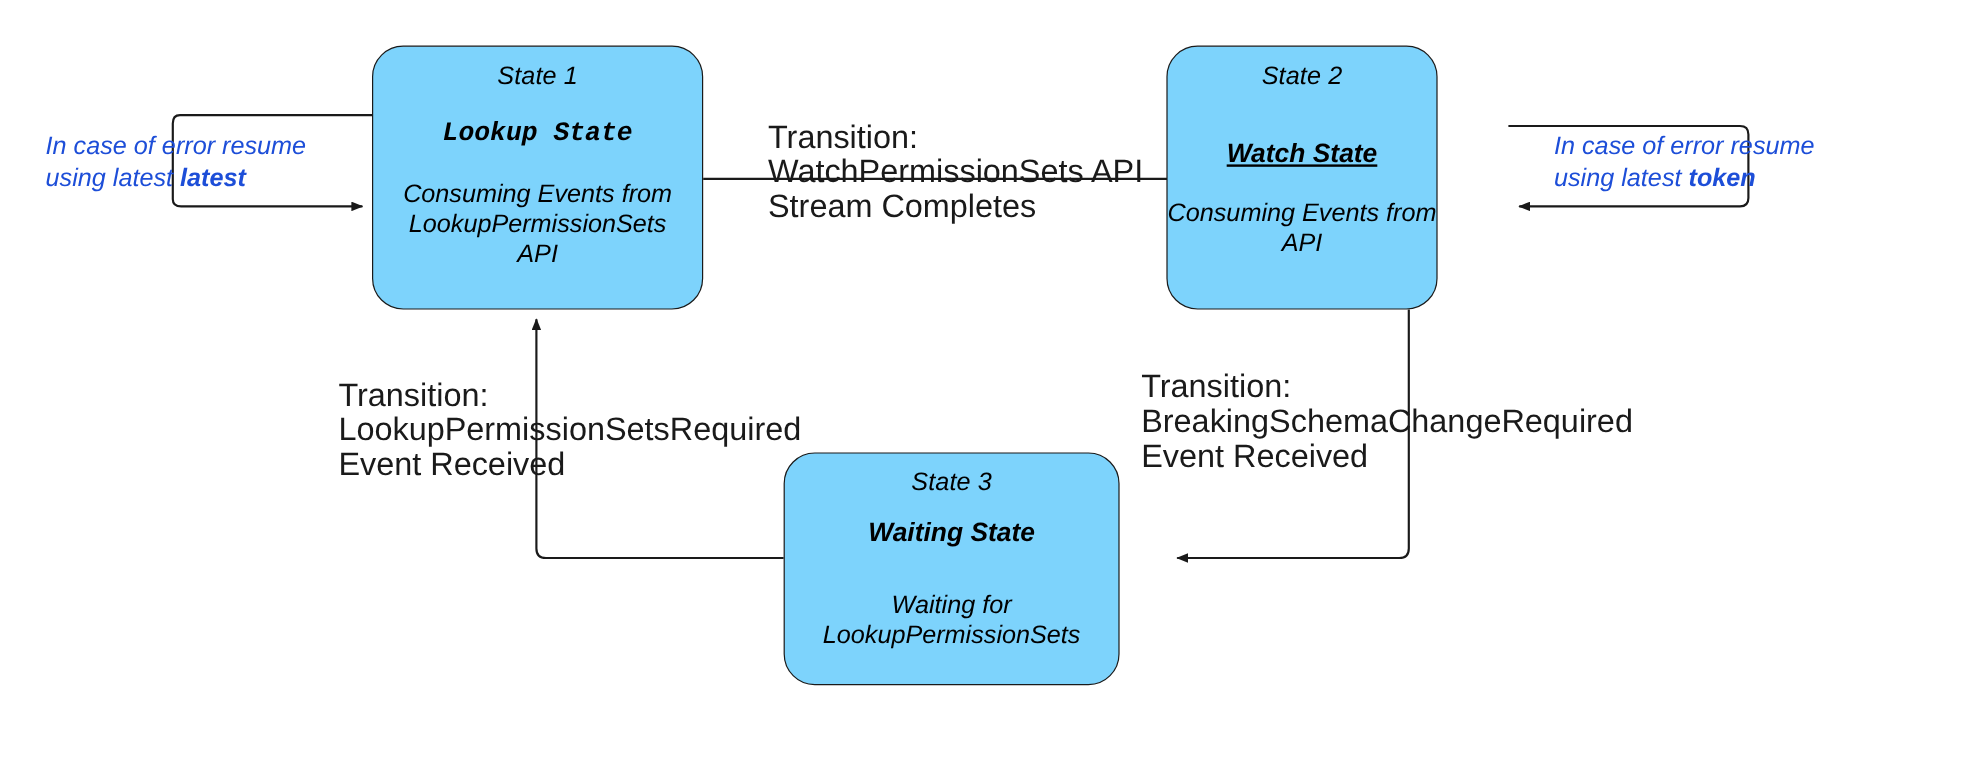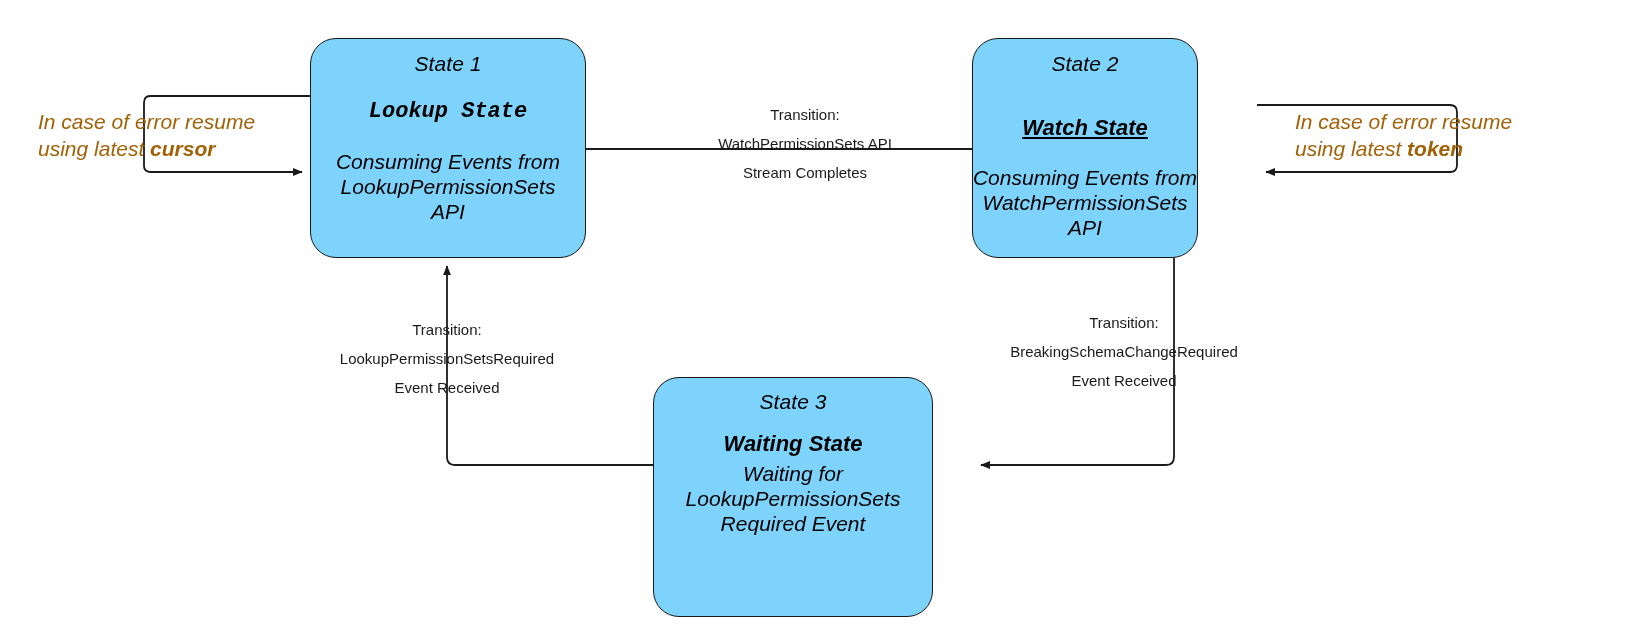--- a/index.html
+++ b/index.html
@@ -46,32 +46,32 @@
     font-size: 22px;
     line-height: 26px;
   }
   .state-desc {
     font-style: italic;
     font-size: 21px;
     line-height: 25px;
   }
   .edge-label {
     position: absolute;
-    text-align: center;
-    font-size: 15px;
+    text-align: left;
+    font-size: 27px;
     line-height: 29px;
     color: #1a1a1a;
     white-space: nowrap;
   }
   .loop-label {
     position: absolute;
     font-style: italic;
     font-size: 21px;
     line-height: 27px;
-    color: #a16207;
+    color: #1d4ed8;
     white-space: nowrap;
   }
   .loop-label b { font-weight: bold; font-style: italic; }
   .lbl-line { display: block; }
 </style>
 </head>
 <body>
 
 <div id="canvas">
 
@@ -101,32 +101,30 @@
       <div class="lbl-line">LookupPermissionSets</div>
       <div class="lbl-line">API</div>
     </div>
   </div>
 
   <div class="state-box" style="left:972px; top:38px; width:226px; height:220px; padding-top:12px;">
     <div class="state-index">State 2</div>
     <div class="state-title" style="margin-top:38px;text-decoration:underline;">Watch State</div>
     <div class="state-desc" style="margin-top:24px; width:286px;">
       <div class="lbl-line">Consuming Events from</div>
-      <div class="lbl-line">WatchPermissionSets</div>
       <div class="lbl-line">API</div>
     </div>
   </div>
 
-  <div class="state-box" style="left:653px; top:377px; width:280px; height:240px; padding-top:11px;">
+  <div class="state-box" style="left:653px; top:377px; width:280px; height:194px; padding-top:11px;">
     <div class="state-index">State 3</div>
     <div class="state-title" style="margin-top:16px;">Waiting State</div>
-    <div class="state-desc" style="margin-top:4px;">
+    <div class="state-desc" style="margin-top:35px;">
       <div class="lbl-line">Waiting for</div>
       <div class="lbl-line">LookupPermissionSets</div>
-      <div class="lbl-line">Required Event</div>
     </div>
   </div>
 
   <div class="edge-label" style="left:640px; top:100px; width:330px;">
     <span class="lbl-line">Transition:</span>
     <span class="lbl-line">WatchPermissionSets API</span>
     <span class="lbl-line">Stream Completes</span>
   </div>
 
   <div class="edge-label" style="left:282px; top:315px; width:330px;">
@@ -136,21 +134,21 @@
   </div>
 
   <div class="edge-label" style="left:951px; top:308px; width:346px;">
     <span class="lbl-line">Transition:</span>
     <span class="lbl-line">BreakingSchemaChangeRequired</span>
     <span class="lbl-line">Event Received</span>
   </div>
 
   <div class="loop-label" style="left:38px; top:108px; text-align:left;">
     <span class="lbl-line">In case of error resume</span>
-    <span class="lbl-line"><span>using latest </span><b>cursor</b></span>
+    <span class="lbl-line"><span>using latest </span><b>latest</b></span>
   </div>
 
   <div class="loop-label" style="left:1295px; top:108px; text-align:left;">
     <span class="lbl-line">In case of error resume</span>
     <span class="lbl-line"><span>using latest </span><b>token</b></span>
   </div>
 
 </div>
 
 </body></html>

